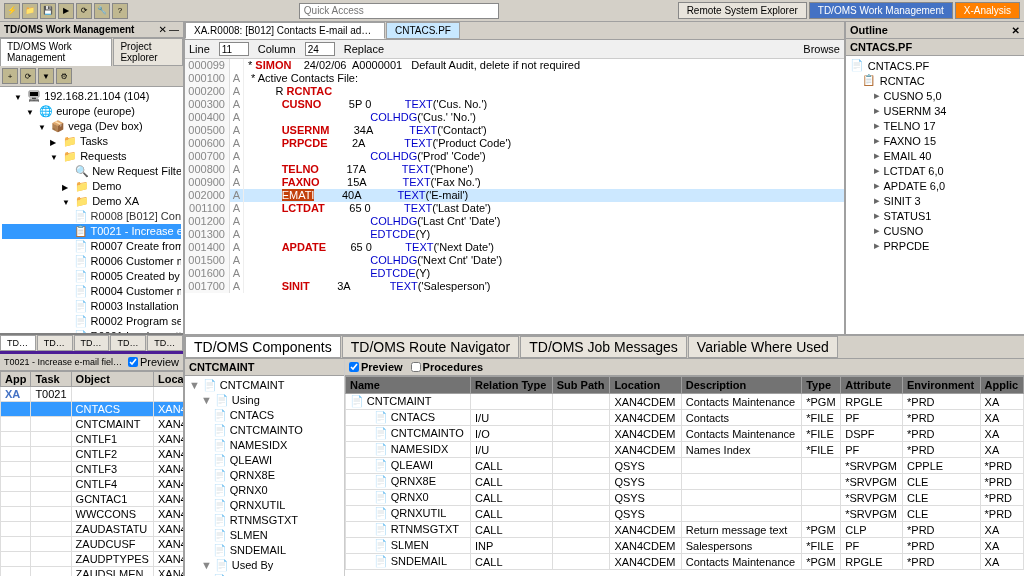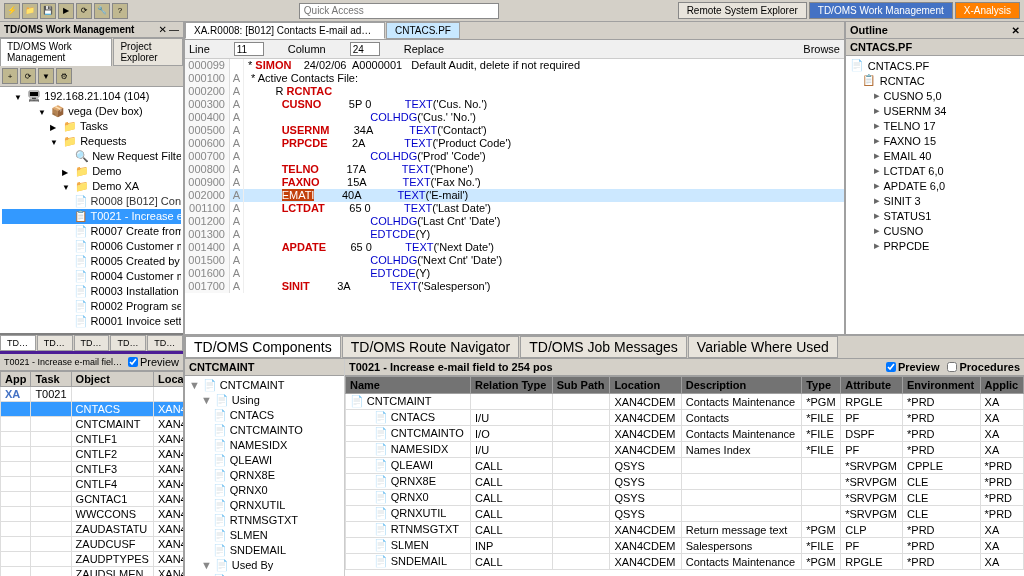--- a/index.html
+++ b/index.html
@@ -48,21 +48,21 @@
     
     .editor-area { flex: 1; display: flex; overflow: hidden; border-bottom: 2px solid #a0a0a0; }
 
     
     .editor-panel { flex: 1; background: white; display: flex; flex-direction: column; overflow: hidden; }
     .editor-tabs { display: flex; background: #d4d0c8; border-bottom: 1px solid #a0a0a0; gap: 1px; }
     .editor-tab { padding: 2px 8px; font-size: 10px; background: #e8e4dc; border: 1px solid #a0a0a0; cursor: pointer; white-space: nowrap; max-width: 200px; overflow: hidden; text-overflow: ellipsis; }
     .editor-tab.active { background: white; border-bottom: 1px solid white; }
     .editor-tab.pinned { background: #c8e8ff; }
 
-    .editor-toolbar { display: flex; align-items: center; padding: 2px 4px; background: #f0f0f0; border-bottom: 1px solid #ccc; gap: 24px; }
+    .editor-toolbar { display: flex; align-items: center; padding: 2px 4px; background: #f0f0f0; border-bottom: 1px solid #ccc; gap: 9px; }
     .editor-toolbar-input { height: 14px; border: 1px solid #888; font-size: 10px; padding: 0 2px; }
 
     .code-area { flex: 1; overflow: auto; font-family: monospace; font-size: 10px; background: white; }
     .code-line { display: flex; min-height: 13px; line-height: 13px; }
     .code-line.highlighted { background: #cce8ff; }
     .line-num { width: 45px; min-width: 45px; color: #888; text-align: right; padding-right: 4px; border-right: 1px solid #ddd; user-select: none; background: #f8f8f8; }
     .line-col { width: 14px; min-width: 14px; text-align: center; color: #888; border-right: 1px solid #eee; }
     .line-content { flex: 1; padding-left: 4px; white-space: pre; }
     .kw-red { color: #cc0000; font-weight: bold; }
     .kw-blue { color: #0000cc; }
@@ -153,20 +153,25 @@
       <span class="toolbar-icon">⟳</span>
       <span class="toolbar-icon">▼</span>
       <span class="toolbar-icon">⚙</span>
     </div>
     <div class="tree-view" style="height:260px;overflow-y:auto">
       <div class="tree-item tree-indent-1">
         <span class="tree-arrow">▼</span>
         <span class="tree-icon">🖥</span>
         <span>192.168.21.104 (104)</span>
       </div>
+      <div class="tree-item tree-indent-2">
+        <span class="tree-arrow">▼</span>
+        <span class="tree-icon folder-icon">🌐</span>
+        <span>europe (europe)</span>
+      </div>
       <div class="tree-item tree-indent-3">
         <span class="tree-arrow">▼</span>
         <span class="tree-icon">📦</span>
         <span>vega (Dev box)</span>
       </div>
       <div class="tree-item tree-indent-4">
         <span class="tree-arrow">▶</span>
         <span class="tree-icon folder-icon">📁</span>
         <span>Tasks</span>
       </div>
@@ -545,21 +550,20 @@
               <div style="padding: 1px 2px 1px 26px; cursor: pointer; white-space: nowrap;"><span style="color:#888">  </span><span style="color:#4472c4">📄</span> RTNMSGTXT</div>
               <div style="padding: 1px 2px 1px 26px; cursor: pointer; white-space: nowrap;"><span style="color:#888">  </span><span style="color:#4472c4">📄</span> SLMEN</div>
               <div style="padding: 1px 2px 1px 26px; cursor: pointer; white-space: nowrap;"><span style="color:#888">  </span><span style="color:#4472c4">📄</span> SNDEMAIL</div>
               <div style="padding: 1px 2px 1px 14px; cursor: pointer; white-space: nowrap;"><span style="color:#888">▼ </span><span style="color:#4472c4">📄</span> Used By</div>
               <div style="padding: 1px 2px 1px 26px; cursor: pointer; white-space: nowrap;"><span style="color:#888">  </span><span style="color:#4472c4">📄</span> Imports</div>
             </div>
         </div>
 
         <div class="components-right">
           <div class="components-right-header">
-            <span>T0021 - Increase e-mail field to 254 pos</span>
             <div style="display:flex;align-items:center;gap:8px">
               <label style="display:flex;align-items:center;gap:2px;font-size:10px">
                 <input type="checkbox" checked="" style="width: 10px; height: 10px;">
                 <span>Preview</span>
               </label>
               <label style="display:flex;align-items:center;gap:2px;font-size:10px">
                 <input type="checkbox" style="width: 10px; height: 10px;">
                 <span>Procedures</span>
               </label>
             </div>

